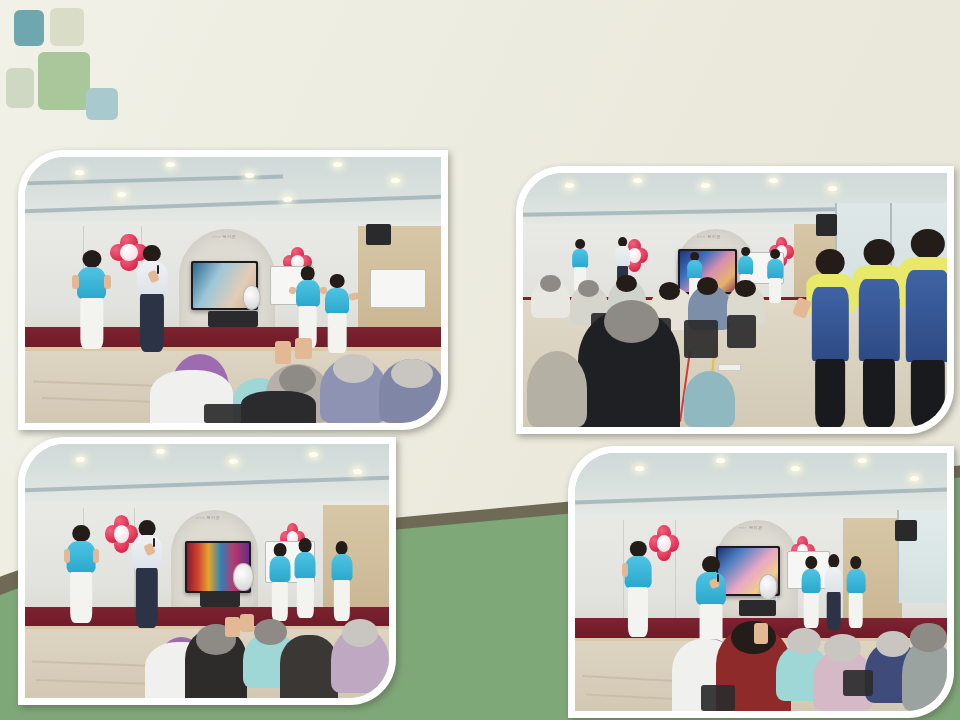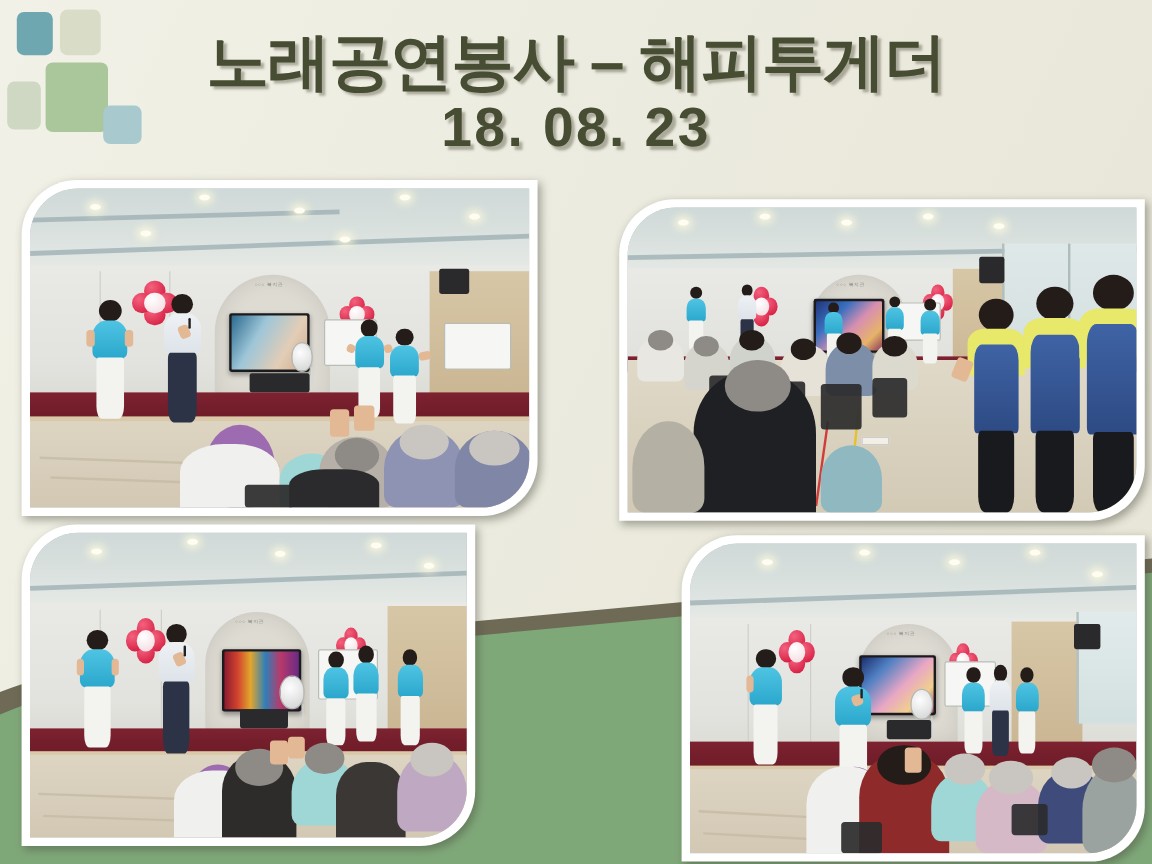--- a/index.html
+++ b/index.html
@@ -158,24 +158,20 @@
   </div>
 
   <div>
     <div class="sq sq-teal"></div>
     <div class="sq sq-pale"></div>
     <div class="sq sq-big"></div>
     <div class="sq sq-small-l"></div>
     <div class="sq sq-lteal"></div>
   </div>
 
-  <div id="title-block">
-    <div class="title-line" id="title-main">노래공연봉사 – 해피투게더</div>
-    <div class="title-line" id="title-date">18. 08. 23</div>
-  </div>
 
   <div class="frame f1">
     <div class="inner">
       <div class="scene">
         <div class="ceil"></div>
         <div class="ceil-beam" style="left:0;top:17%;width:100%;transform:rotate(-2deg);"></div>
         <div class="ceil-beam" style="left:0;top:8%;width:62%;transform:rotate(-1.5deg);"></div>
         <div class="downlight" style="left:12%;top:5%"></div>
         <div class="downlight" style="left:34%;top:2%"></div>
         <div class="downlight" style="left:53%;top:6%"></div>

